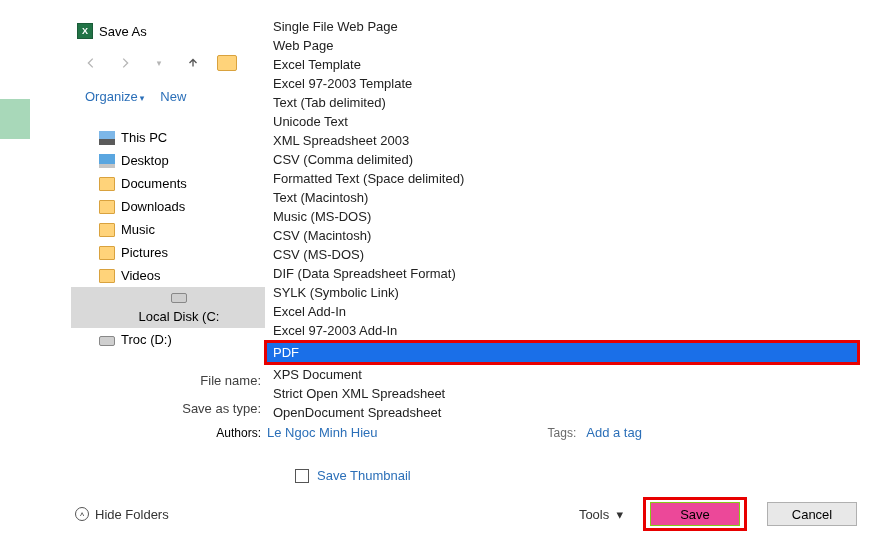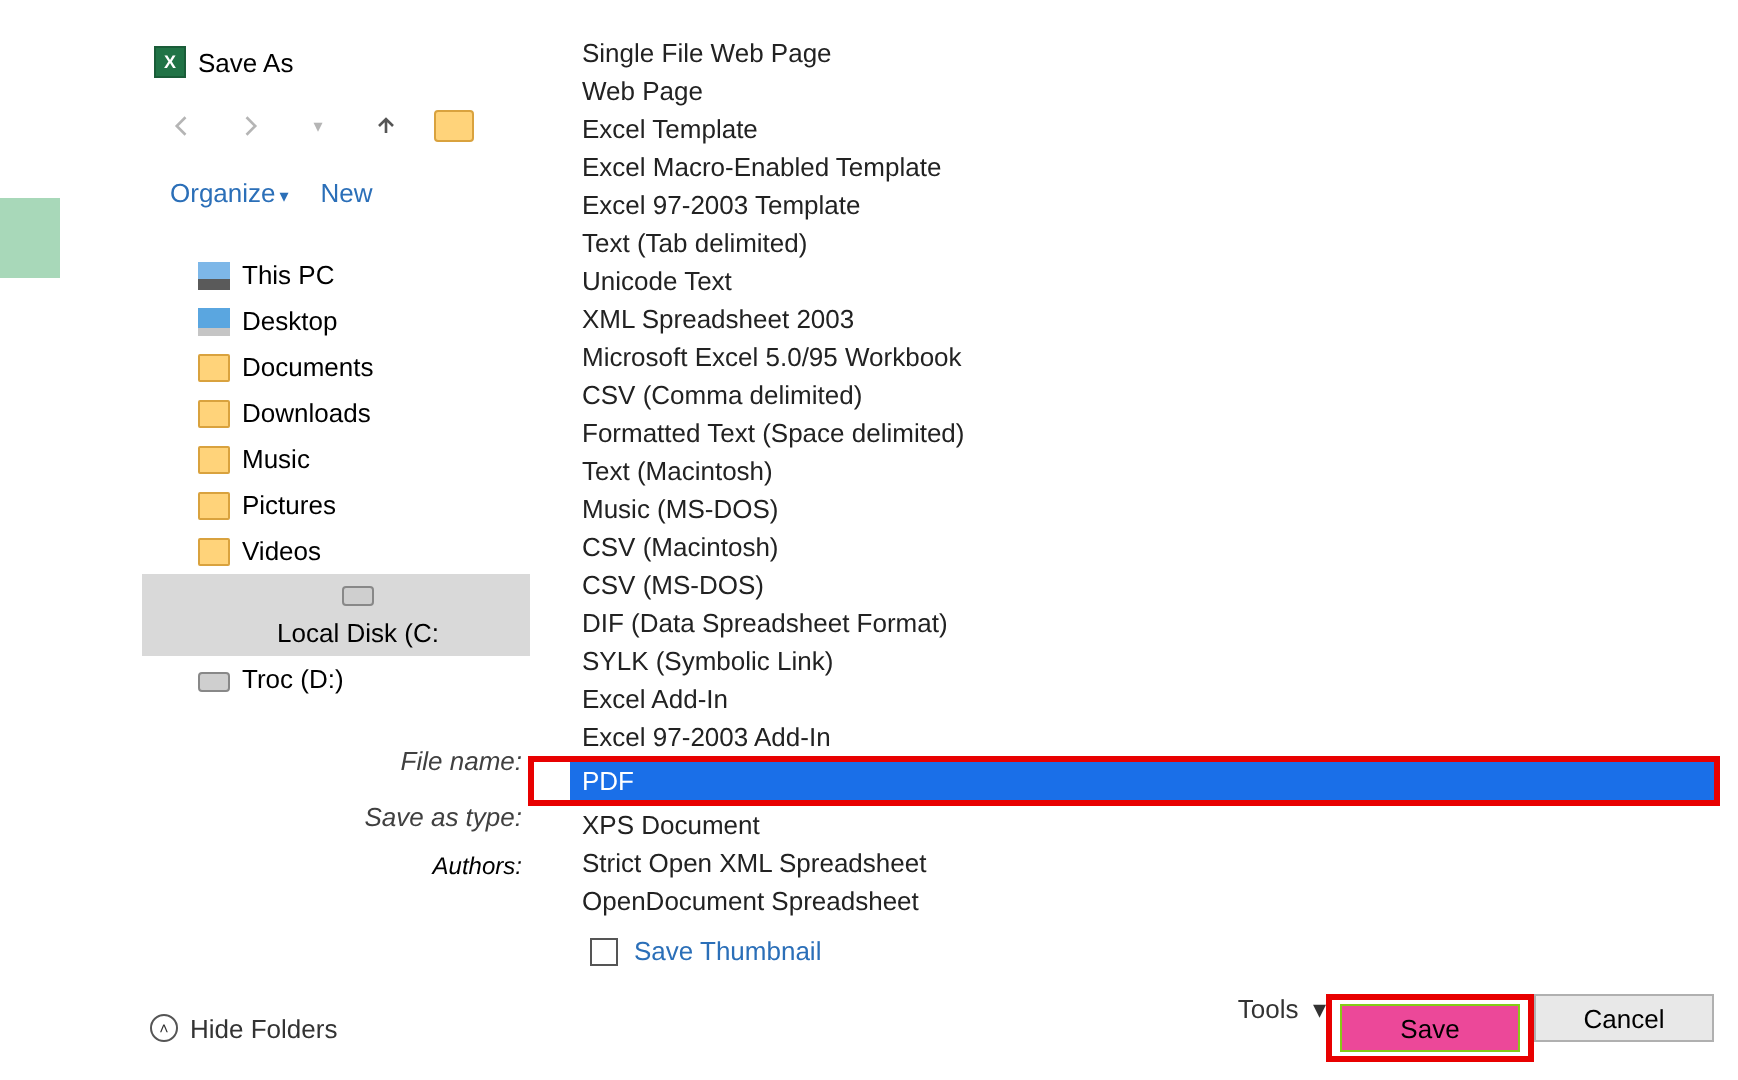--- a/index.html
+++ b/index.html
@@ -17,38 +17,38 @@
   .filepane { position: absolute; left: 0; top: 109px; width: 194px; }
   .tree-item { display: flex; align-items: center; gap: 6px; padding: 4px 6px 4px 28px; }
   .tree-item.selected { background: #d9d9d9; flex-direction: column; }
   .ico { width: 16px; height: 14px; display: inline-block; }
   .ico-pc { background: linear-gradient(#7db7e8 60%, #5a5a5a 60%); }
   .ico-desktop { background: linear-gradient(#5aa6e0 70%, #c5c5c5 70%); }
   .ico-folder { background: #ffd37a; border: 1px solid #d9a23e; border-radius: 1px; }
   .ico-drive { width: 16px; height: 10px; background: #cfcfcf; border: 1px solid #888; border-radius: 2px; margin-top: 2px; }
   .bottom-form { position: absolute; left: 0; right: 12px; top: 350px; }
   .form-row { display: flex; align-items: center; height: 26px; margin-bottom: 2px; }
-  .form-label { width: 196px; text-align: right; padding-right: 6px; color: #404040; font-style: italic; }
+  .form-label { width: 196px; text-align: right; padding-right: 6px; color: #404040; }
   .type-combo { flex: 1; height: 22px; border: 1px solid #7aa9d8; background: #e6eff7; display: flex; align-items: center; padding: 0 6px; justify-content: space-between; }
   .authors-row { display: flex; align-items: center; margin-top: 4px; }
   .authors-row .form-label { color: #000000; font-size: 12px; }
   .add-tag { margin-left: 170px; color: #6a6a6a; font-size: 12px; }
   .thumb-row { margin-top: 28px; padding-left: 224px; display: flex; align-items: center; gap: 8px; }
   .checkbox { width: 14px; height: 14px; border: 1px solid #555; background: #fff; display: inline-block; }
   .footer { position: absolute; left: 0; right: 12px; bottom: 10px; height: 32px; display: flex; align-items: center; justify-content: space-between; }
   .hide-folders { display: flex; align-items: center; gap: 6px; margin-left: 4px; color: #333; }
   .circle-up { width: 14px; height: 14px; border: 1px solid #555; border-radius: 50%; display: flex; align-items: center; justify-content: center; font-size: 8px; }
-  .footer-right { display: flex; align-items: flex-start; gap: 0; }
+  .footer-right { display: flex; align-items: center; gap: 20px; }
   .tools { color: #333; }
   .btn { width: 90px; height: 24px; border: 1px solid #b0b0b0; background: #e8e8e8; display: flex; align-items: center; justify-content: center; }
   .btn.save { background: #ec4899; border: 1px solid #84cc16; }
   .red-box-save { border: 3px solid #e80000; padding: 2px 4px; }
   .dropdown { position: absolute; left: 196px; top: 0; right: 12px; background: #fff; }
   .dropdown-inner {  }
-  .dd-item { padding: 1px 6px; color: #222; line-height: 17px; cursor: default; white-space: nowrap; margin-left: 18px; }
+  .dd-item { padding: 1px 6px; color: #222; line-height: 17px; cursor: default; white-space: nowrap; }
   .dd-item.pdf { background: #1a6fe8; color: #fff; }
   .red-ring { border: 3px solid #e80000; margin: 0 -3px; }
   svg.arrow { width: 14px; height: 14px; }
 </style>
 </head>
 <body>
 
 <div class="green-strip"></div>
 
 <div class="dialog">
@@ -161,26 +161,24 @@
       </span>
       <span class="btn">Cancel</span>
     </div>
   </div>
 
   <div class="dropdown">
     <div class="dropdown-inner" id="dd-list">
         <div class="dd-item">Single File Web Page</div>
         <div class="dd-item">Web Page</div>
         <div class="dd-item">Excel Template</div>
-        <div class="dd-item">Excel Macro-Enabled Template</div>
         <div class="dd-item">Excel 97-2003 Template</div>
         <div class="dd-item">Text (Tab delimited)</div>
         <div class="dd-item">Unicode Text</div>
         <div class="dd-item">XML Spreadsheet 2003</div>
-        <div class="dd-item">Microsoft Excel 5.0/95 Workbook</div>
         <div class="dd-item">CSV (Comma delimited)</div>
         <div class="dd-item">Formatted Text (Space delimited)</div>
         <div class="dd-item">Text (Macintosh)</div>
         <div class="dd-item">Music (MS-DOS)</div>
         <div class="dd-item">CSV (Macintosh)</div>
         <div class="dd-item">CSV (MS-DOS)</div>
         <div class="dd-item">DIF (Data Spreadsheet Format)</div>
         <div class="dd-item">SYLK (Symbolic Link)</div>
         <div class="dd-item">Excel Add-In</div>
         <div class="dd-item">Excel 97-2003 Add-In</div>

